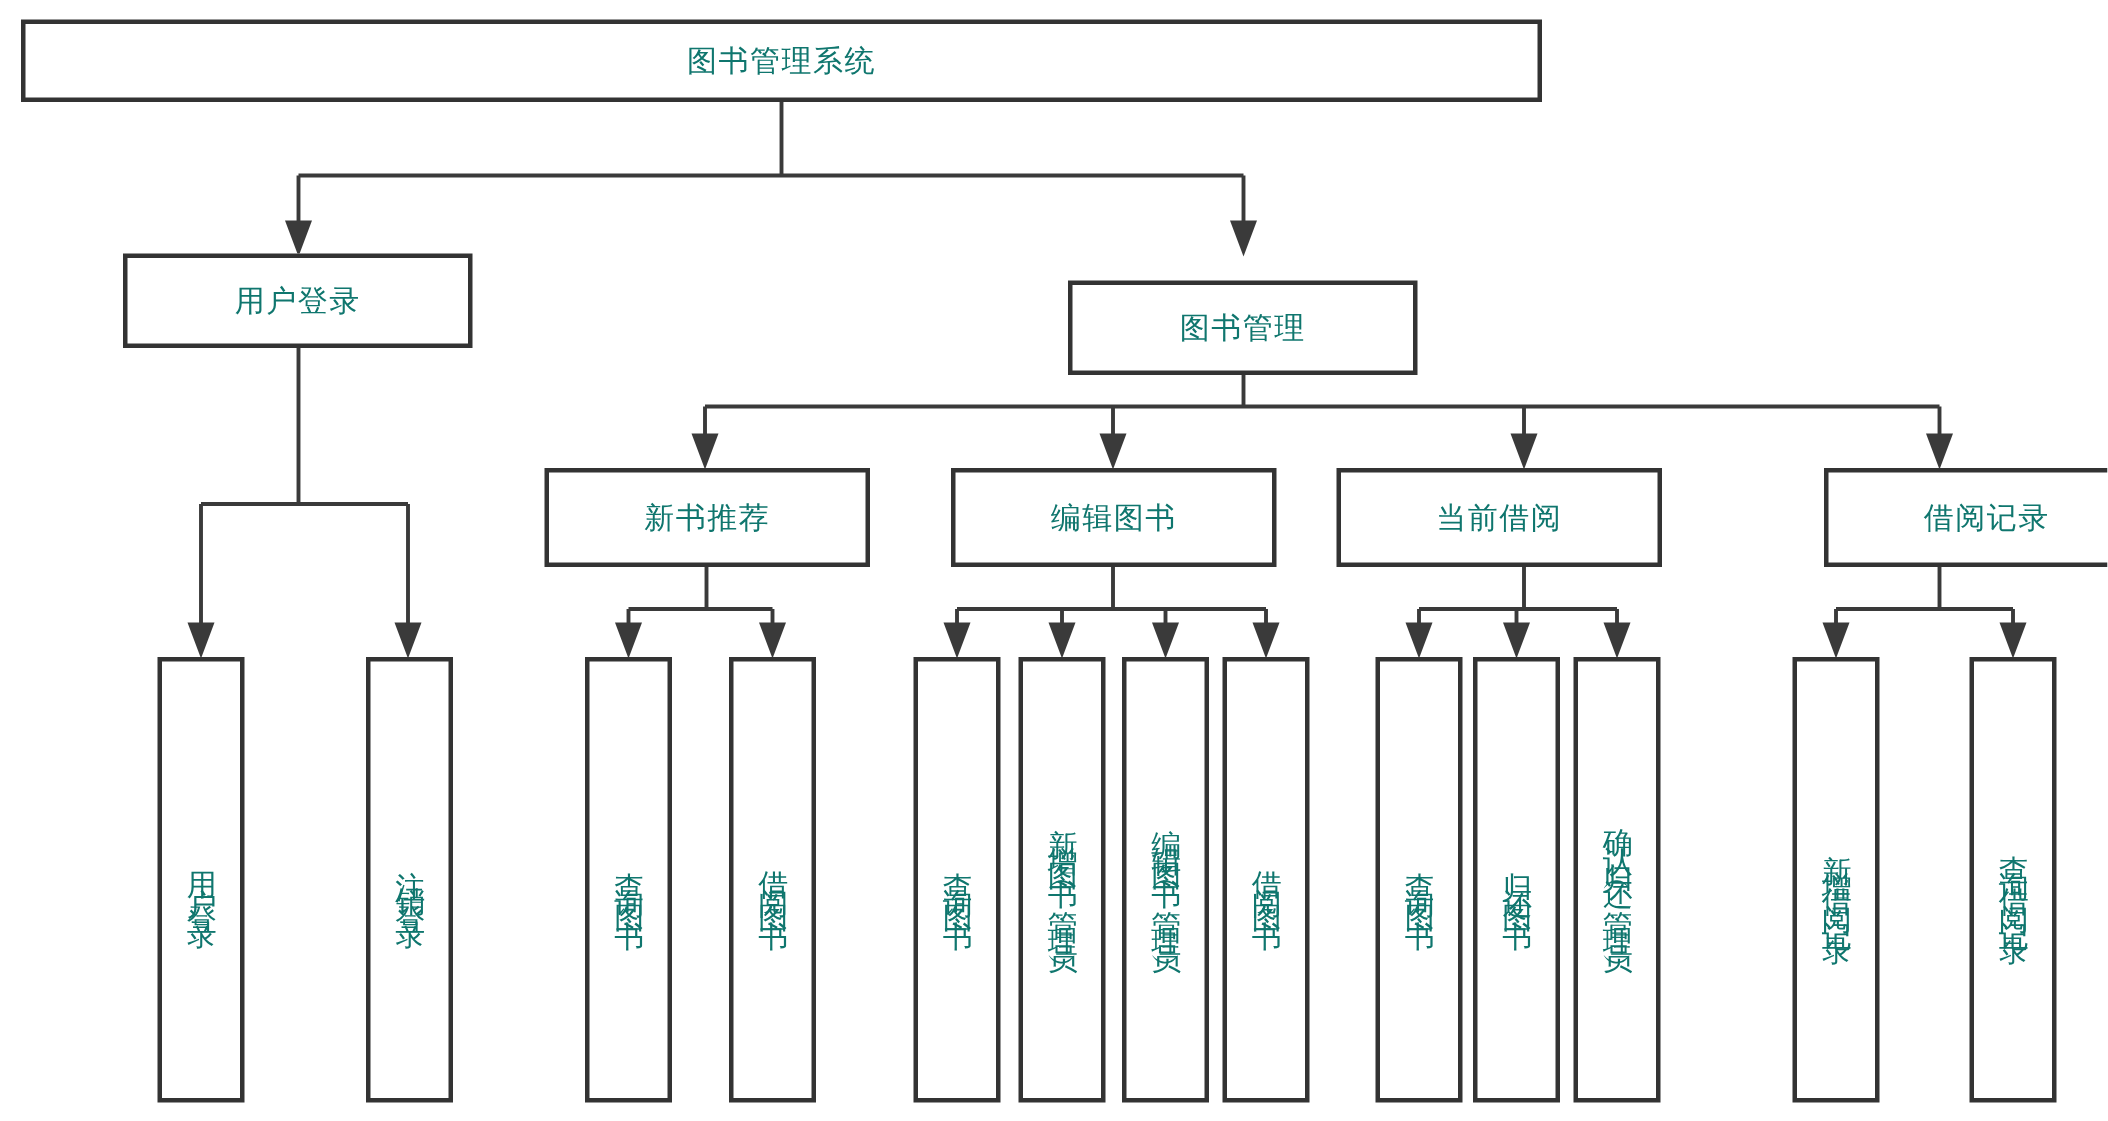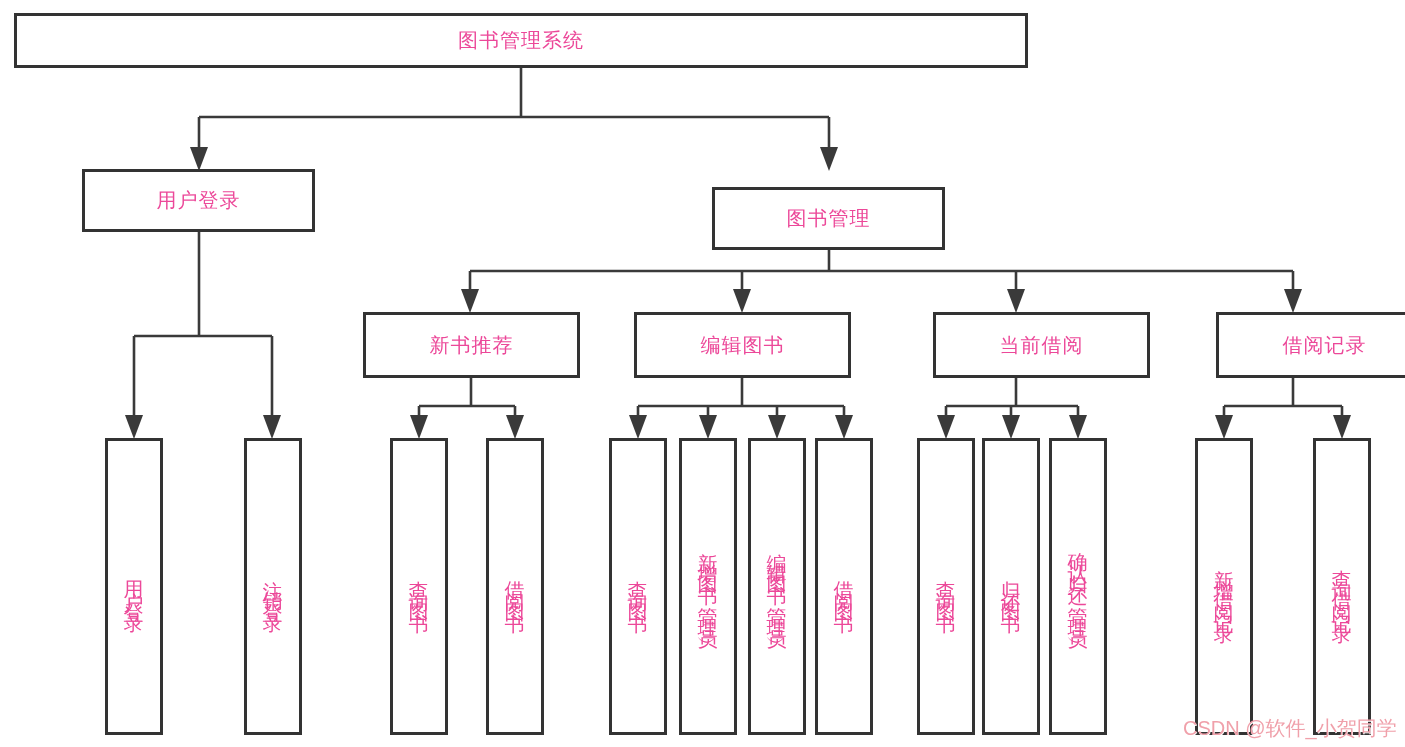--- a/index.html
+++ b/index.html
@@ -10,41 +10,41 @@
     font-family:"Liberation Sans","DejaVu Sans",sans-serif;
     overflow:hidden;
   }
   svg.connectors{position:absolute;left:0;top:0;width:1405px;height:747px;z-index:1;}
   .box{
     position:absolute;
     background:#ffffff;
     border:3px solid #333333;
     box-sizing:border-box;
     display:flex;align-items:center;justify-content:center;
-    color:#ec4899;
+    color:#0f766e;
     z-index:2;
   }
   .box.h span{font-size:20px;letter-spacing:1px;white-space:nowrap;}
   .box.v span{
     writing-mode:vertical-rl;
     text-orientation:mixed;
     font-size:20px;
     letter-spacing:11px;
     line-height:1;
   }
   
   .b-root{left:14px;top:13px;width:1014px;height:55px;}
   
   .b-userlogin{left:82px;top:169px;width:233px;height:63px;}
   .b-bookmgmt{left:712px;top:187px;width:233px;height:63px;}
   
   .b-l3{top:312px;width:217px;height:66px;}
   .b-newbook{left:363px;}
   .b-bookborrow{left:634px;}
-  .b-currentborrow{left:933px;}
+  .b-currentborrow{left:891px;}
   .b-borrowrecords{left:1216px;}
   
   .b-leaf{top:438px;width:58px;height:297px;}
   .b-g1a{left:105px;} .b-g1b{left:244px;}
   .b-g2a{left:390px;} .b-g2b{left:486px;}
   .b-g3a{left:609px;} .b-g3b{left:679px;} .b-g3c{left:748px;} .b-g3d{left:815px;}
   .b-g4a{left:917px;} .b-g4b{left:982px;} .b-g4c{left:1049px;}
   .b-g5a{left:1195px;} .b-g5b{left:1313px;}
   .watermark{
     position:absolute;left:1183px;top:714px;
@@ -190,15 +190,14 @@
     <span>确认归还（管理员）</span>
   </div>
 
   <div class="box v b-leaf b-g5a">
     <span>新增借阅记录</span>
   </div>
   <div class="box v b-leaf b-g5b">
     <span>查询借阅记录</span>
   </div>
 
-  <div class="watermark">CSDN @软件_小贺同学</div>
 
 </div>
 
 </body></html>

